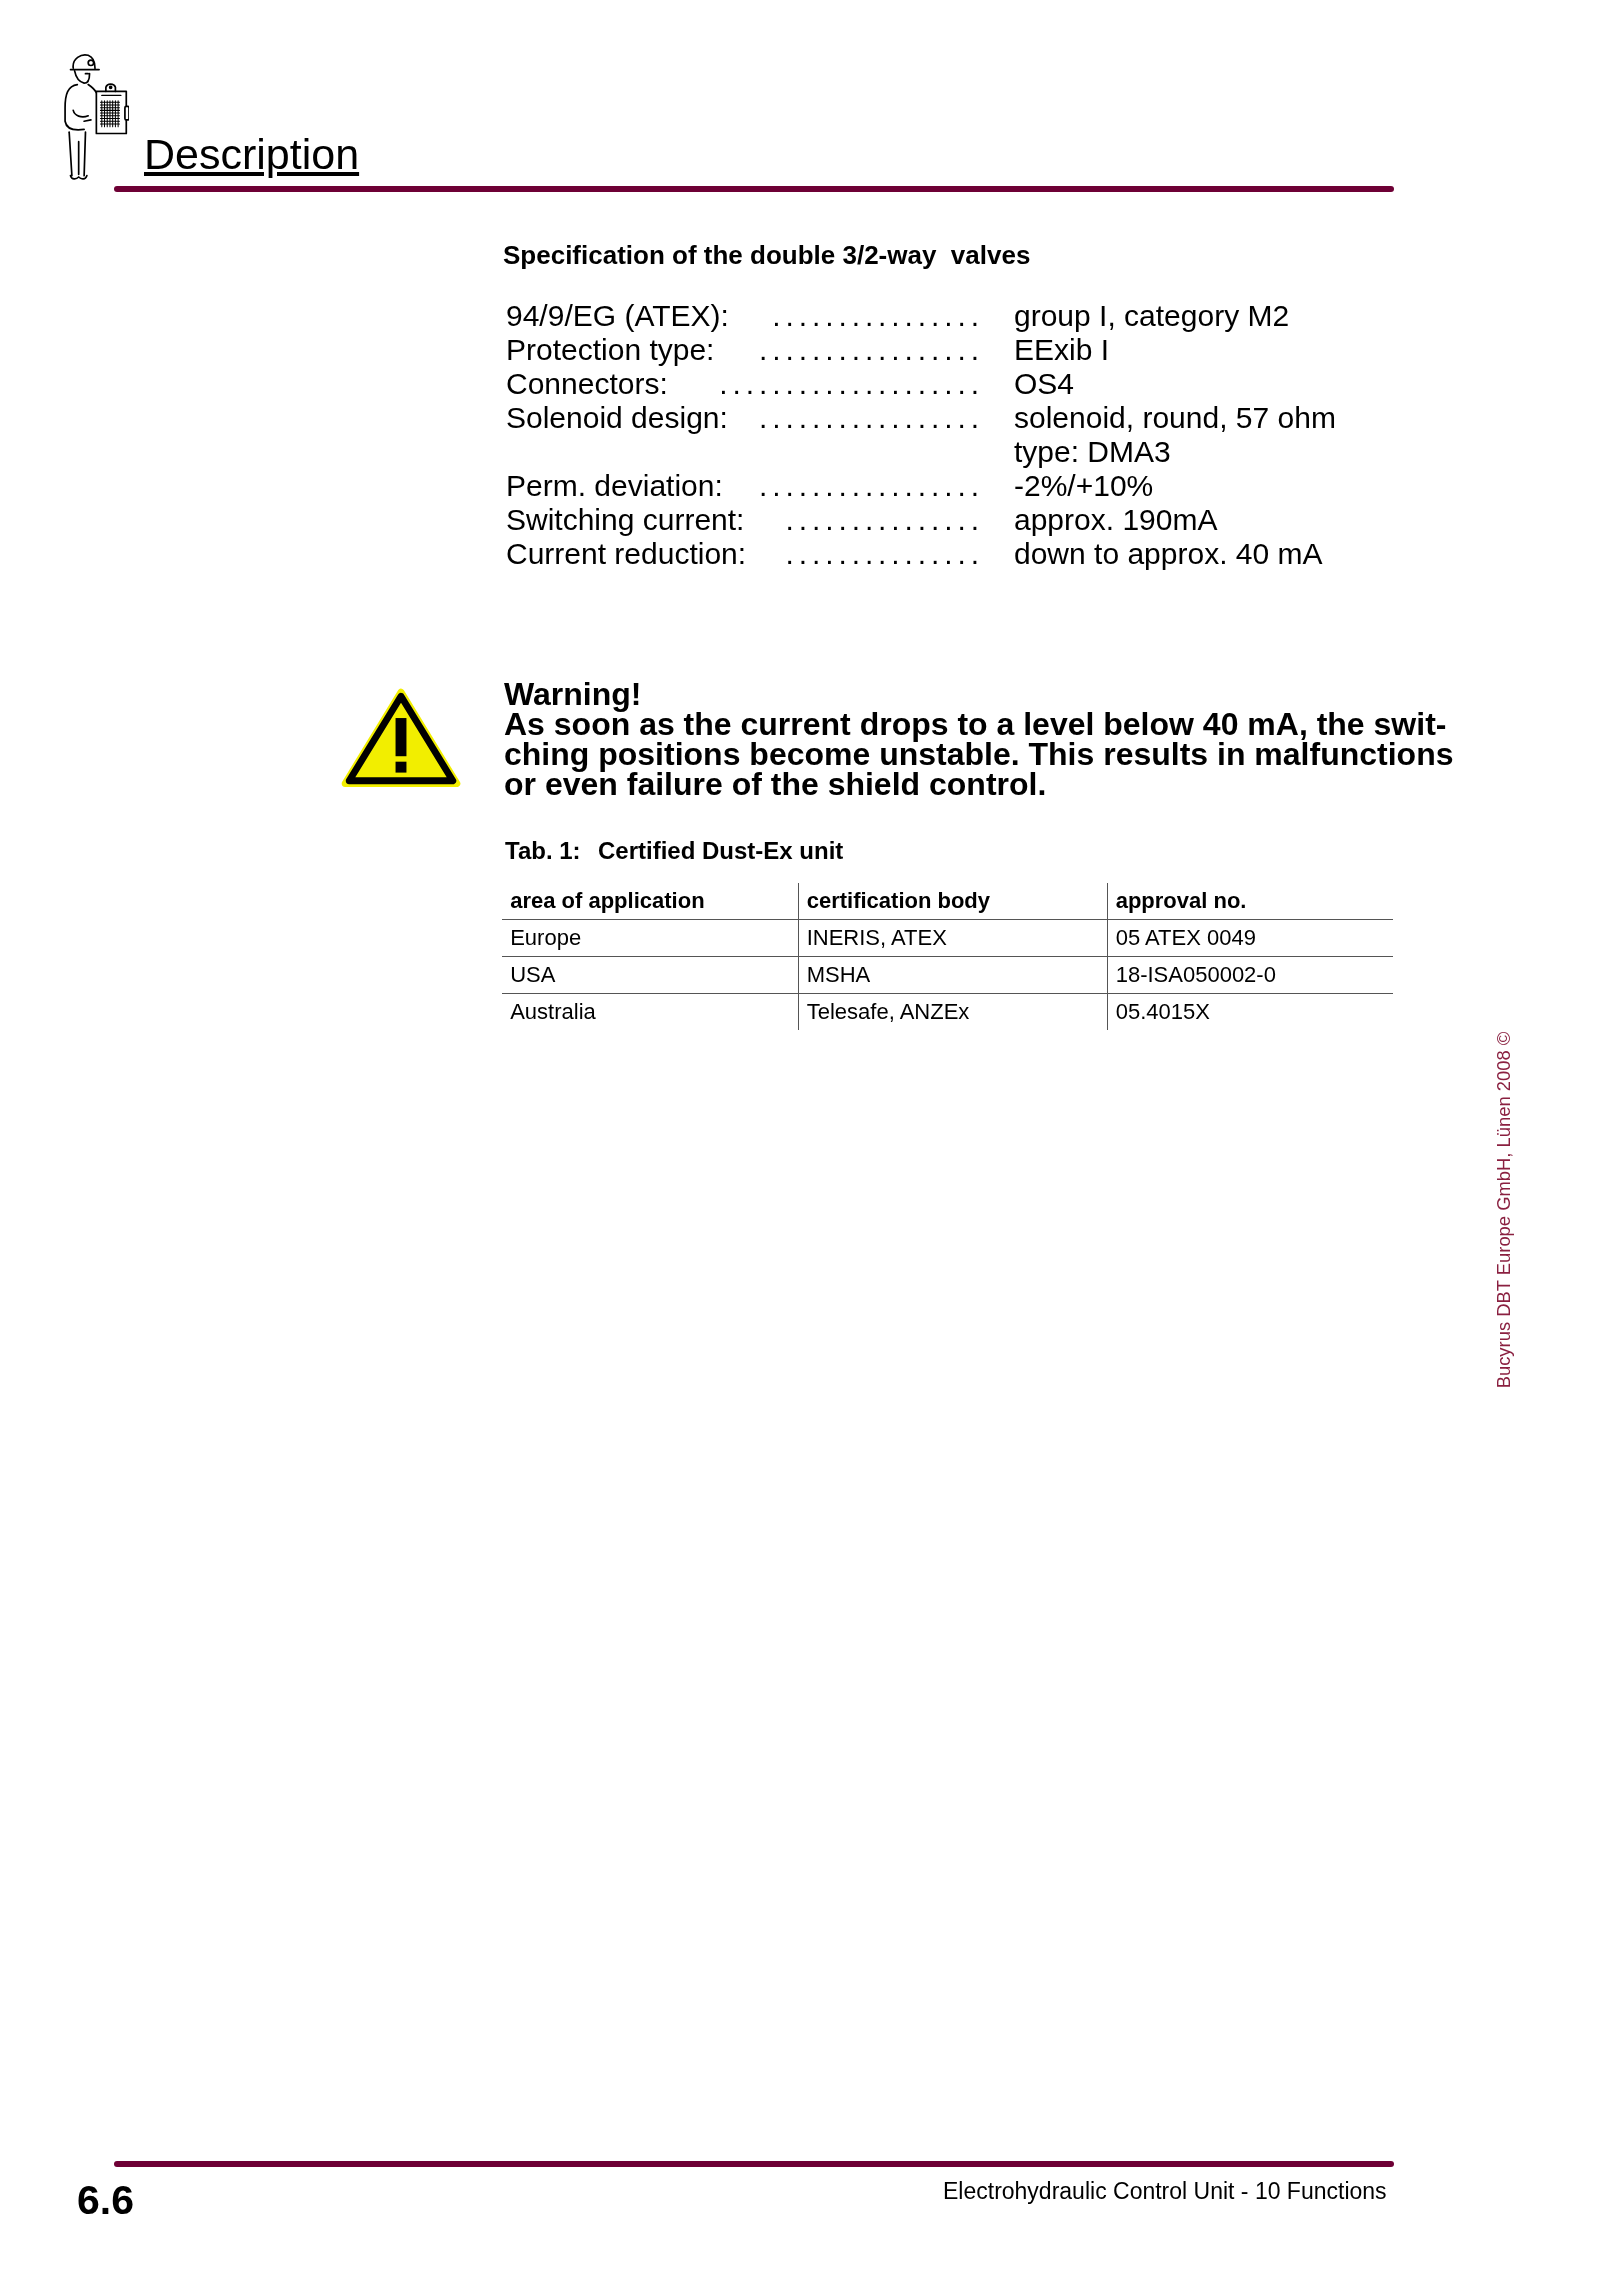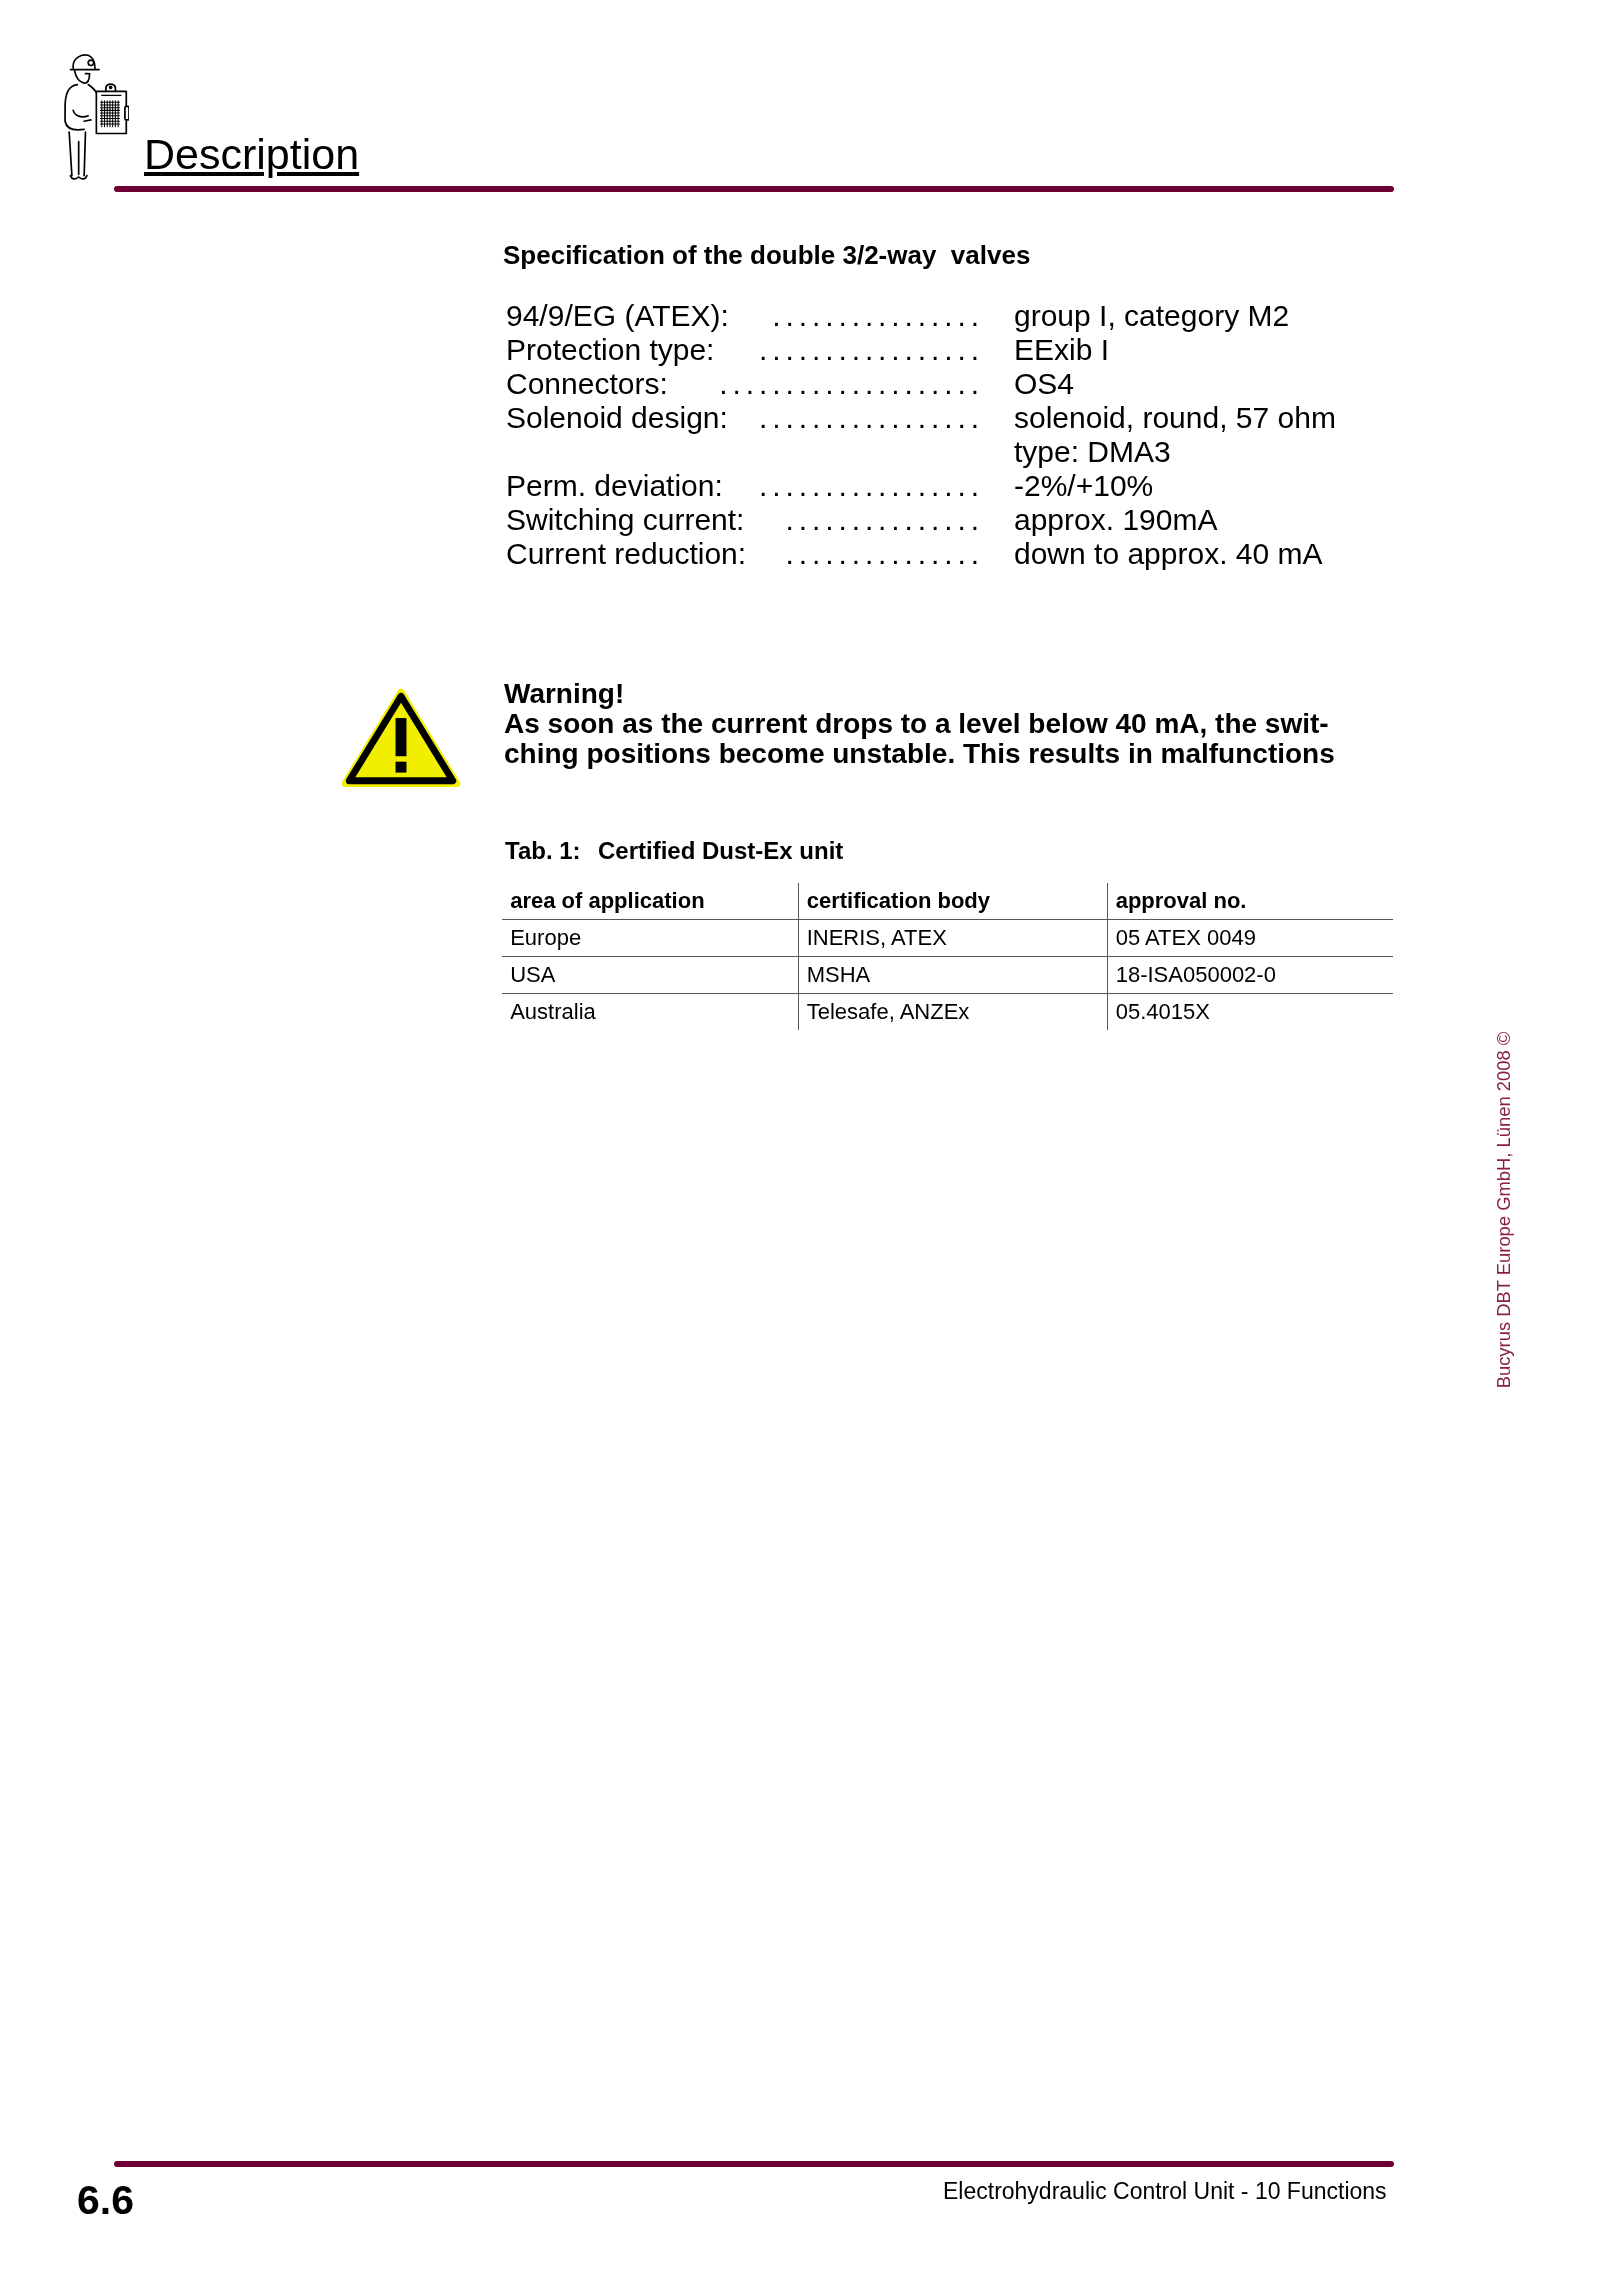--- a/index.html
+++ b/index.html
@@ -7,21 +7,21 @@
   .abs { position: absolute; }
   .rule { position: absolute; height: 6.1px; border-radius: 3.4px; }
   .page-title { left: 144px; top: 130px; font-size: 43px; line-height: 49px; white-space: nowrap; text-decoration: underline; }
   .section-heading { left: 503px; top: 240px; font-size: 26px; font-weight: bold; line-height: 30px; white-space: nowrap; }
   .spec-list { left: 506px; top: 299px; width: 886px; font-size: 30px; line-height: 34px; }
   .spec-row { position: relative; height: 34px; white-space: nowrap; }
   .spec-label { position: absolute; left: 0; top: 0; }
   .spec-dots { position: absolute; top: 0; right: 408px; letter-spacing: 4.9px; }
   .spec-value { position: absolute; left: 508px; top: 0; }
   .warning-icon { left: 341px; top: 688px; width: 120px; height: 101px; }
-  .warning-text { left: 504px; top: 679px; width: 900px; font-size: 28px; font-weight: bold; line-height: 30px; }
+  .warning-text { left: 504px; top: 679px; width: 900px; font-size: 32px; font-weight: bold; line-height: 30px; }
   .warning-text div { white-space: nowrap; }
   .tab-caption { left: 505px; top: 839px; font-size: 24px; font-weight: bold; line-height: 24.5px; white-space: nowrap; }
   .tab-caption .num { display: inline-block; width: 93px; }
   table.cert { position: absolute; left: 502px; top: 883px; width: 891px; border-collapse: collapse; font-size: 22px; }
   table.cert td, table.cert th { padding: 0 0 0 8.2px; height: 36px; text-align: left; vertical-align: middle; white-space: nowrap; }
   table.cert th { font-weight: bold; }
   table.cert tr + tr td { border-top: 1.4px solid #555; }
   table.cert thead + tbody tr:first-child td { border-top: 1.4px solid #555; }
   table.cert .c2, table.cert .c3 { border-left: 1.4px solid #555; }
   .copyright { left: 1504px; top: 1210px; font-size: 18.4px; color: #8a2040; white-space: nowrap; transform: translate(-50%, -50%) rotate(-90deg); }
@@ -113,20 +113,21 @@
     <path d="M88 12 L164 136 L12 136 Z" fill="none" stroke="#000" stroke-width="10" stroke-linejoin="round"></path>
     <path d="M88 32 L150 128 L26 128 Z" fill="#f2ee00"></path>
     <rect x="80" y="44" width="16" height="56" fill="#000"></rect>
     <rect x="80" y="108" width="16" height="16" fill="#000"></rect>
   </svg>
 </div>
 <div class="abs warning-text">
   <div>Warning!</div>
   <div>As soon as the current drops to a level below 40 mA, the swit-</div>
   <div>ching positions become unstable. This results in malfunctions</div>
+  <div>or even failure of the shield control.</div>
 </div>
 
 <div class="abs tab-caption">
   <span class="num">Tab. 1:</span><span>Certified Dust-Ex unit</span>
 </div>
 
 <table class="cert">
   <colgroup>
     <col style="width:296px">
     <col style="width:309px">

